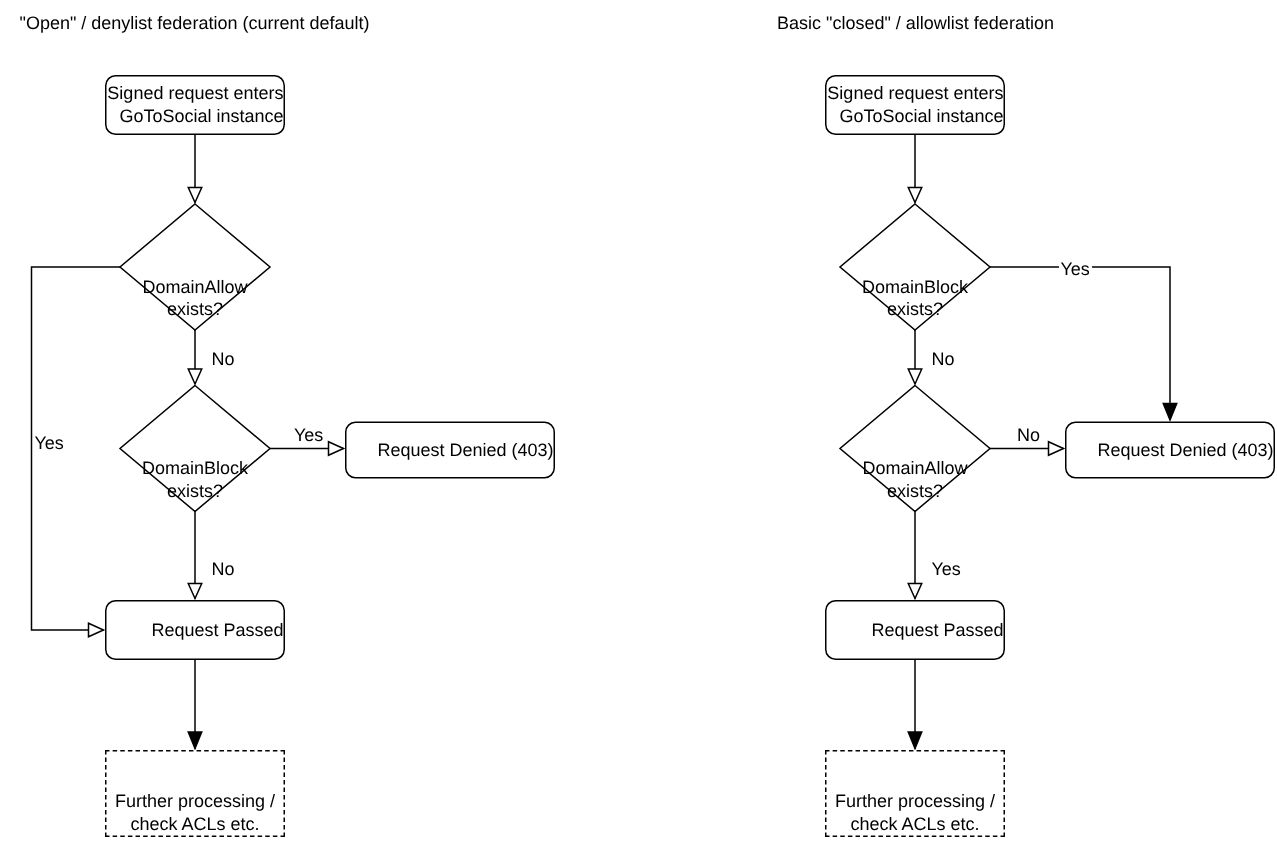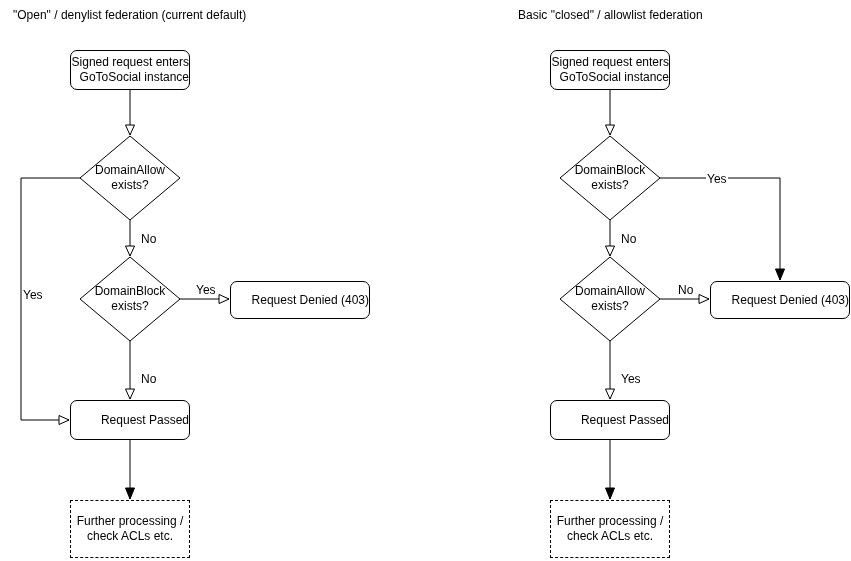--- a/index.html
+++ b/index.html
@@ -35,31 +35,32 @@
     background: #ffffff;
     border: 1px solid #000000;
     display: flex;
     flex-direction: column;
     align-items: center;
     justify-content: center;
     text-align: center;
     line-height: 15px;
   }
   .rounded { border-radius: 7px; align-items: flex-end; }
-  .dashed  { border-style: dashed; }
+  .dashed  { border-style: dashed; justify-content: flex-end; }
   .diamond-label {
     position: absolute;
     display: flex;
     flex-direction: column;
     align-items: center;
     justify-content: center;
     text-align: center;
     line-height: 15px;
     background: transparent;
     pointer-events: none;
+    margin-top: 21px;
   }
   .edge-label {
     position: absolute;
     background: #ffffff;
     padding: 0 1px;
     line-height: 14px;
     white-space: nowrap;
   }
   .node span, .diamond-label span { display: block; }
 </style>

